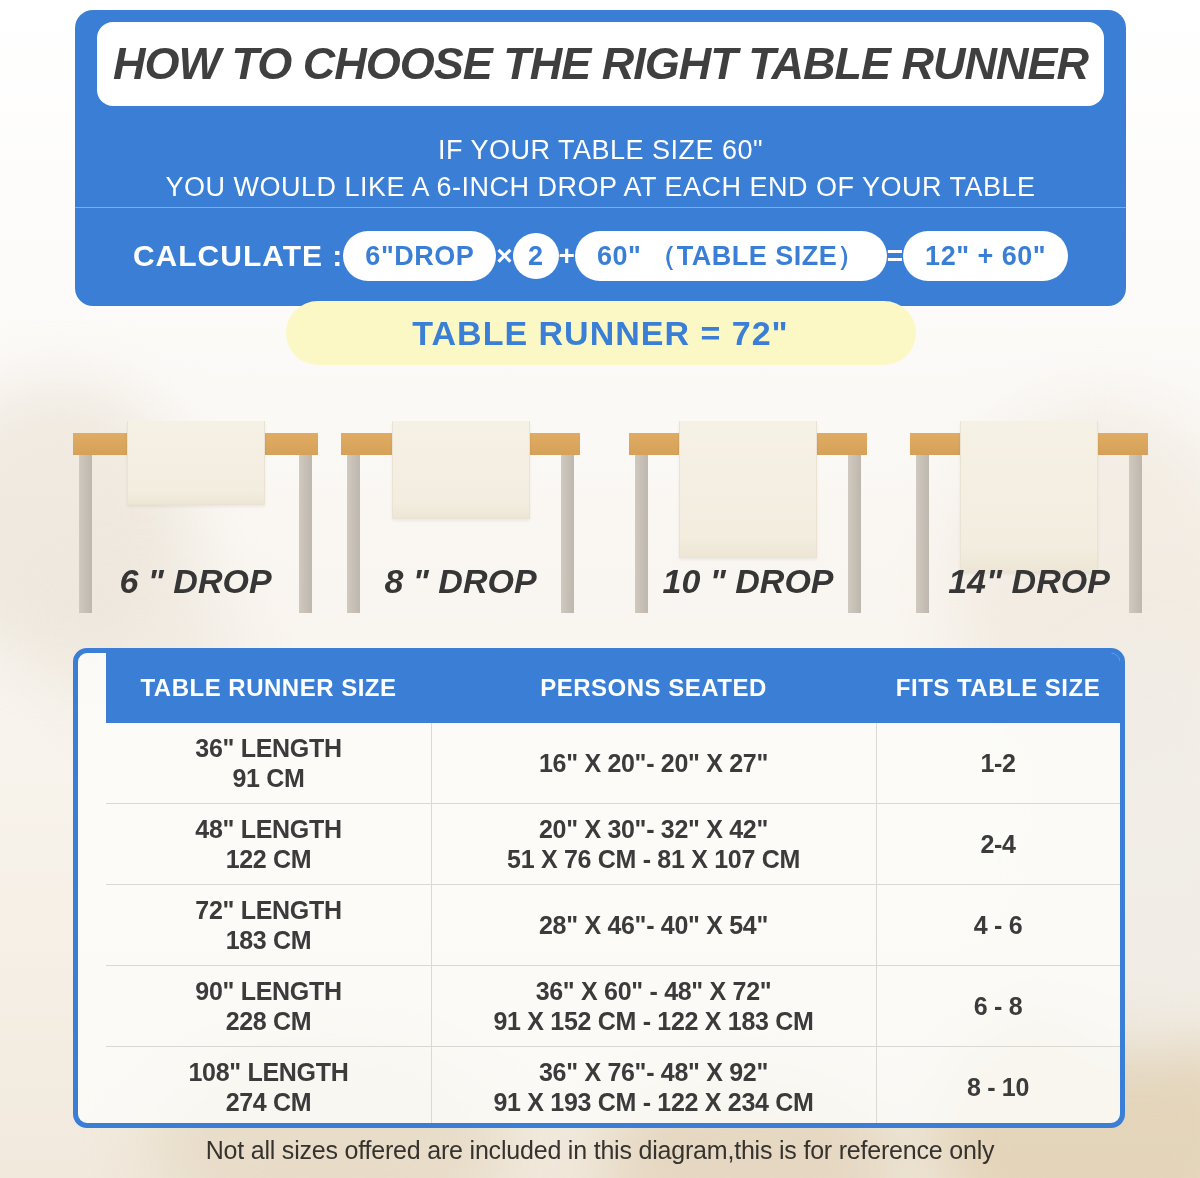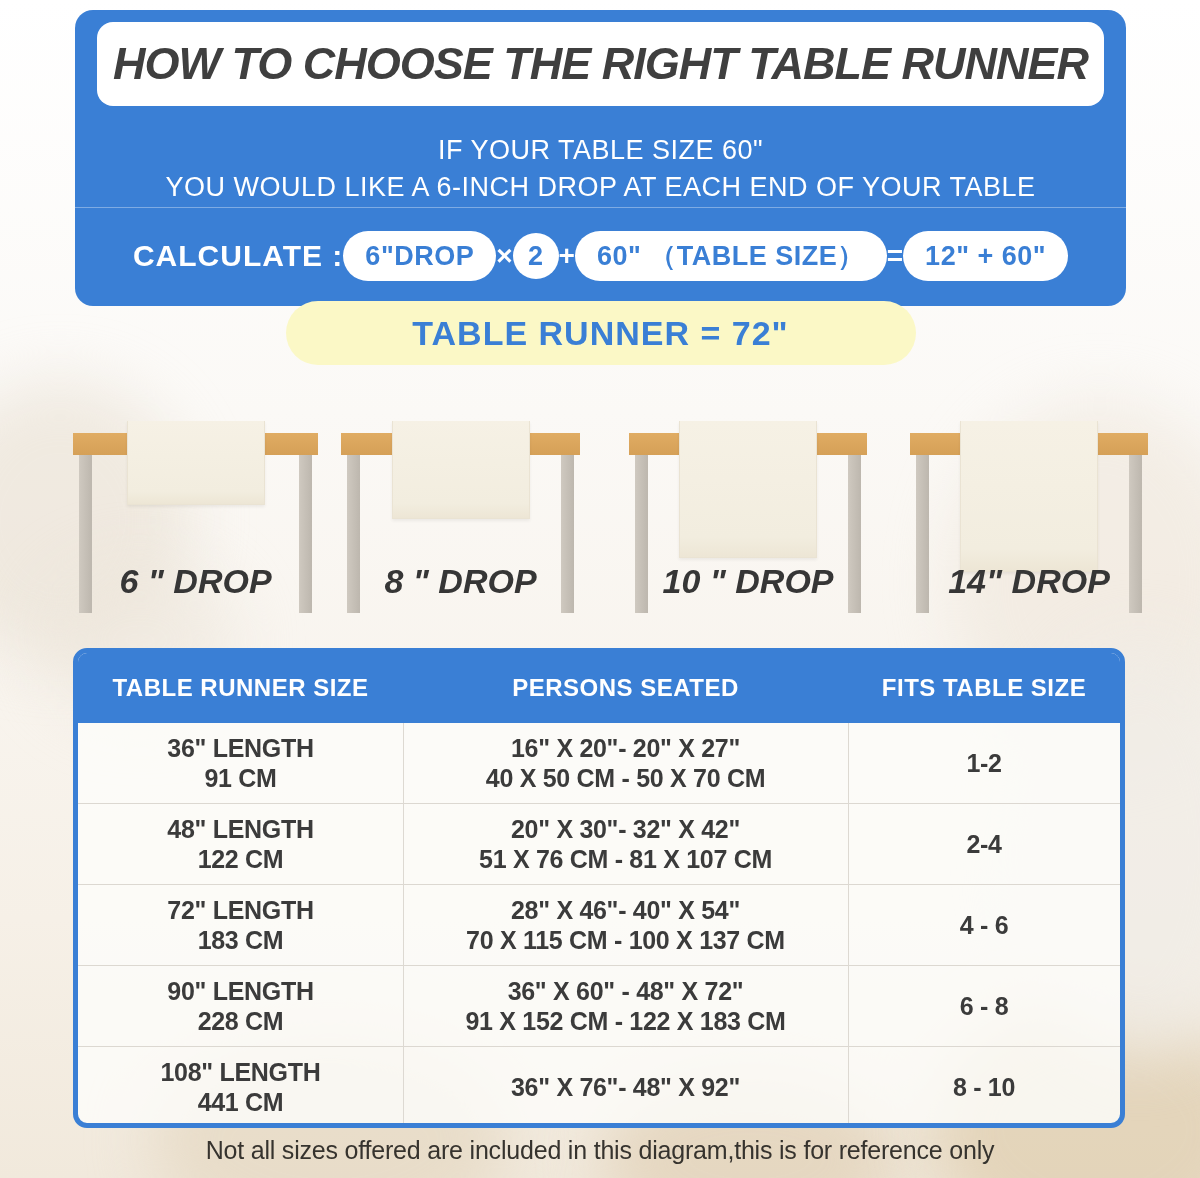--- a/index.html
+++ b/index.html
@@ -61,21 +61,21 @@
   .t1 .runner{height:83px;}
   .t2 .runner{height:97px;}
   .t3 .runner{height:136px;}
   .t4 .runner{height:150px;}
   .drop-label{position:absolute;top:141px;left:0;right:0;z-index:3;text-align:center;
     font-size:34px;font-weight:bold;font-style:italic;color:#363636;white-space:nowrap;}
 
   
   .size-card{position:absolute;left:73px;top:648px;width:1052px;height:480px;
     border:5px solid #3A7FD5;border-radius:14px;background:rgba(253,252,250,.82);
-    overflow:hidden;box-sizing:border-box;}
+    overflow:hidden;box-sizing:border-box;padding-left:28px;}
   .card-header{height:70px;background:#3A7FD5;display:grid;
     grid-template-columns:325px 445px 1fr;align-items:center;}
   .card-header .h{color:#ffffff;font-weight:bold;font-size:24px;text-align:center;
     letter-spacing:.5px;}
   .card-body{position:relative;}
   .card-body::before,.card-body::after{content:"";position:absolute;top:0;bottom:0;width:1px;
     background:#DDD9D2;z-index:1;}
   .card-body::before{left:325px;}
   .card-body::after{left:770px;}
   .trow{display:grid;grid-template-columns:325px 445px 1fr;height:80px;}
@@ -159,21 +159,20 @@
       <div class="h">FITS TABLE SIZE</div>
     </div>
     <div class="card-body">
       <div class="trow">
         <div class="cell">
           <span>36" LENGTH</span>
           <span>91 CM</span>
         </div>
         <div class="cell">
           <span>16" X 20"- 20" X 27"</span>
-          <span>40 X 50 CM - 50 X 70 CM</span>
         </div>
         <div class="cell">
           <span>1-2</span>
         </div>
       </div>
       <div class="trow">
         <div class="cell">
           <span>48" LENGTH</span>
           <span>122 CM</span>
         </div>
@@ -185,21 +184,20 @@
           <span>2-4</span>
         </div>
       </div>
       <div class="trow">
         <div class="cell">
           <span>72" LENGTH</span>
           <span>183 CM</span>
         </div>
         <div class="cell">
           <span>28" X 46"- 40" X 54"</span>
-          <span>70 X 115 CM - 100 X 137 CM</span>
         </div>
         <div class="cell">
           <span>4 - 6</span>
         </div>
       </div>
       <div class="trow">
         <div class="cell">
           <span>90" LENGTH</span>
           <span>228 CM</span>
         </div>
@@ -207,24 +205,25 @@
           <span>36" X 60" - 48" X 72"</span>
           <span>91 X 152 CM - 122 X 183 CM</span>
         </div>
         <div class="cell">
           <span>6 - 8</span>
         </div>
       </div>
       <div class="trow">
         <div class="cell">
           <span>108" LENGTH</span>
-          <span>441 CM</span>
+          <span>274 CM</span>
         </div>
         <div class="cell">
           <span>36" X 76"- 48" X 92"</span>
+          <span>91 X 193 CM - 122 X 234 CM</span>
         </div>
         <div class="cell">
           <span>8 - 10</span>
         </div>
       </div>
     </div>
   </div>
 
   <div class="footer-note">Not all sizes offered are included in this diagram,this is for reference only</div>
 

